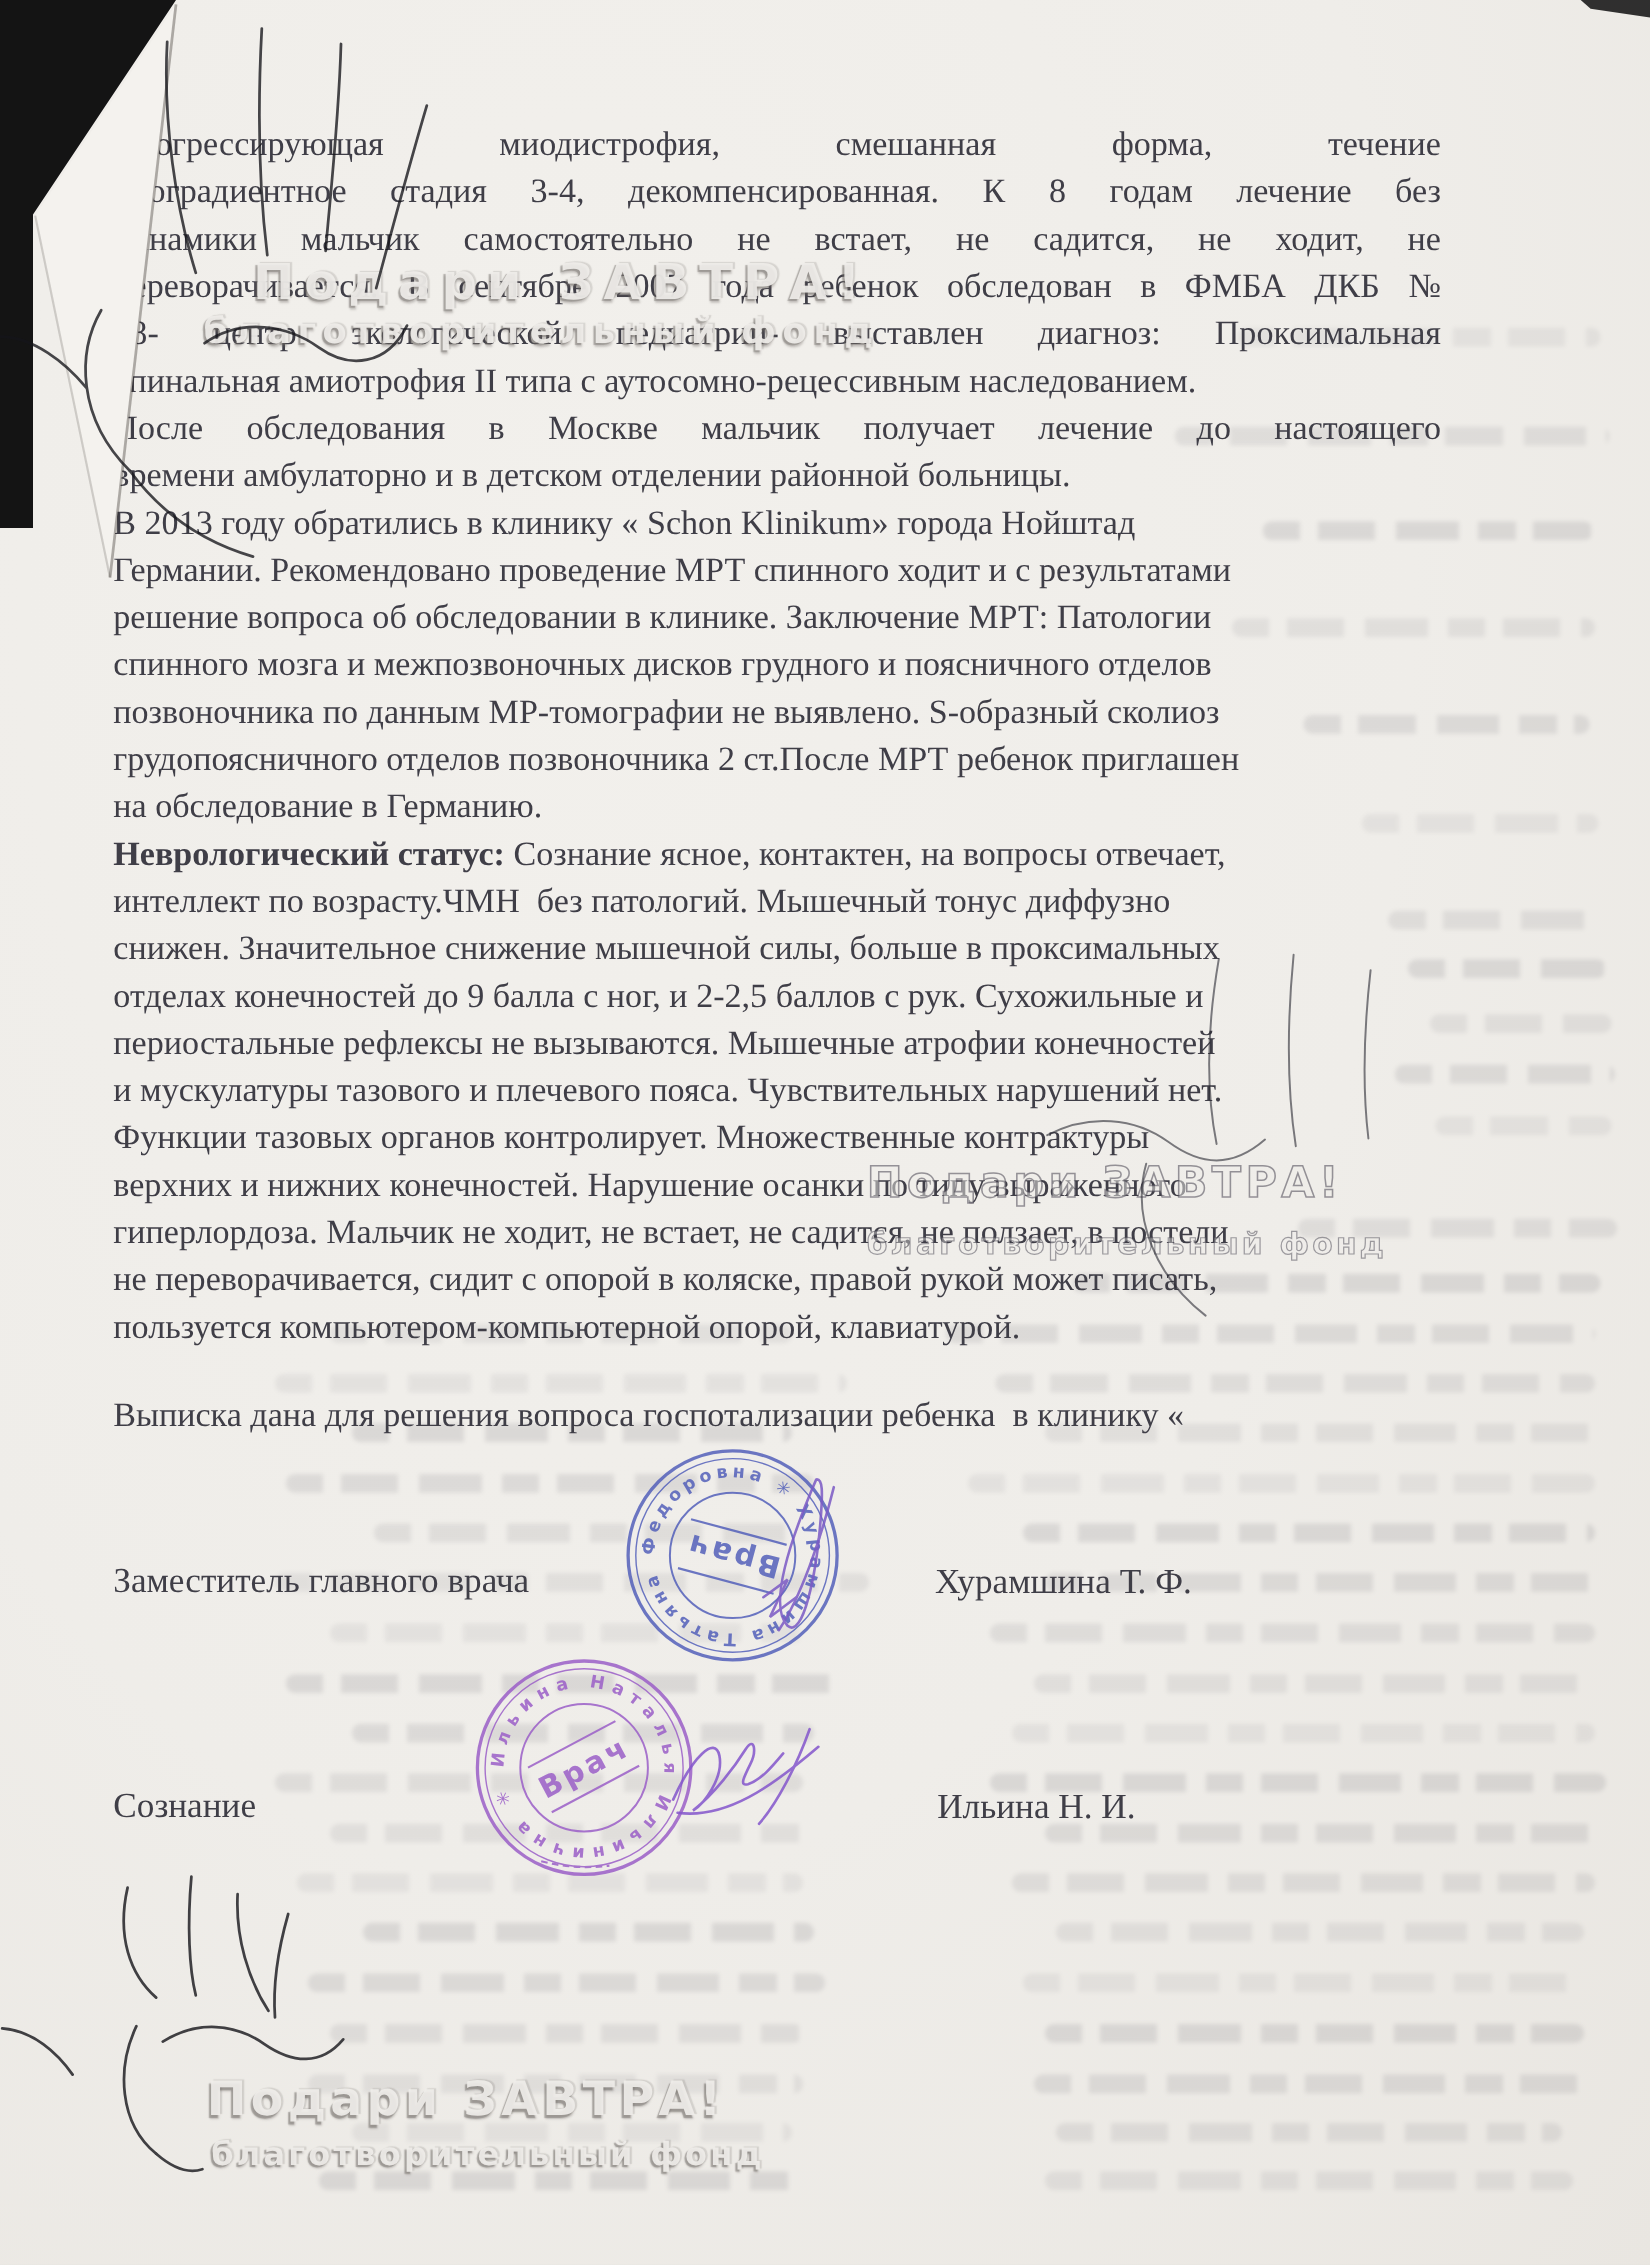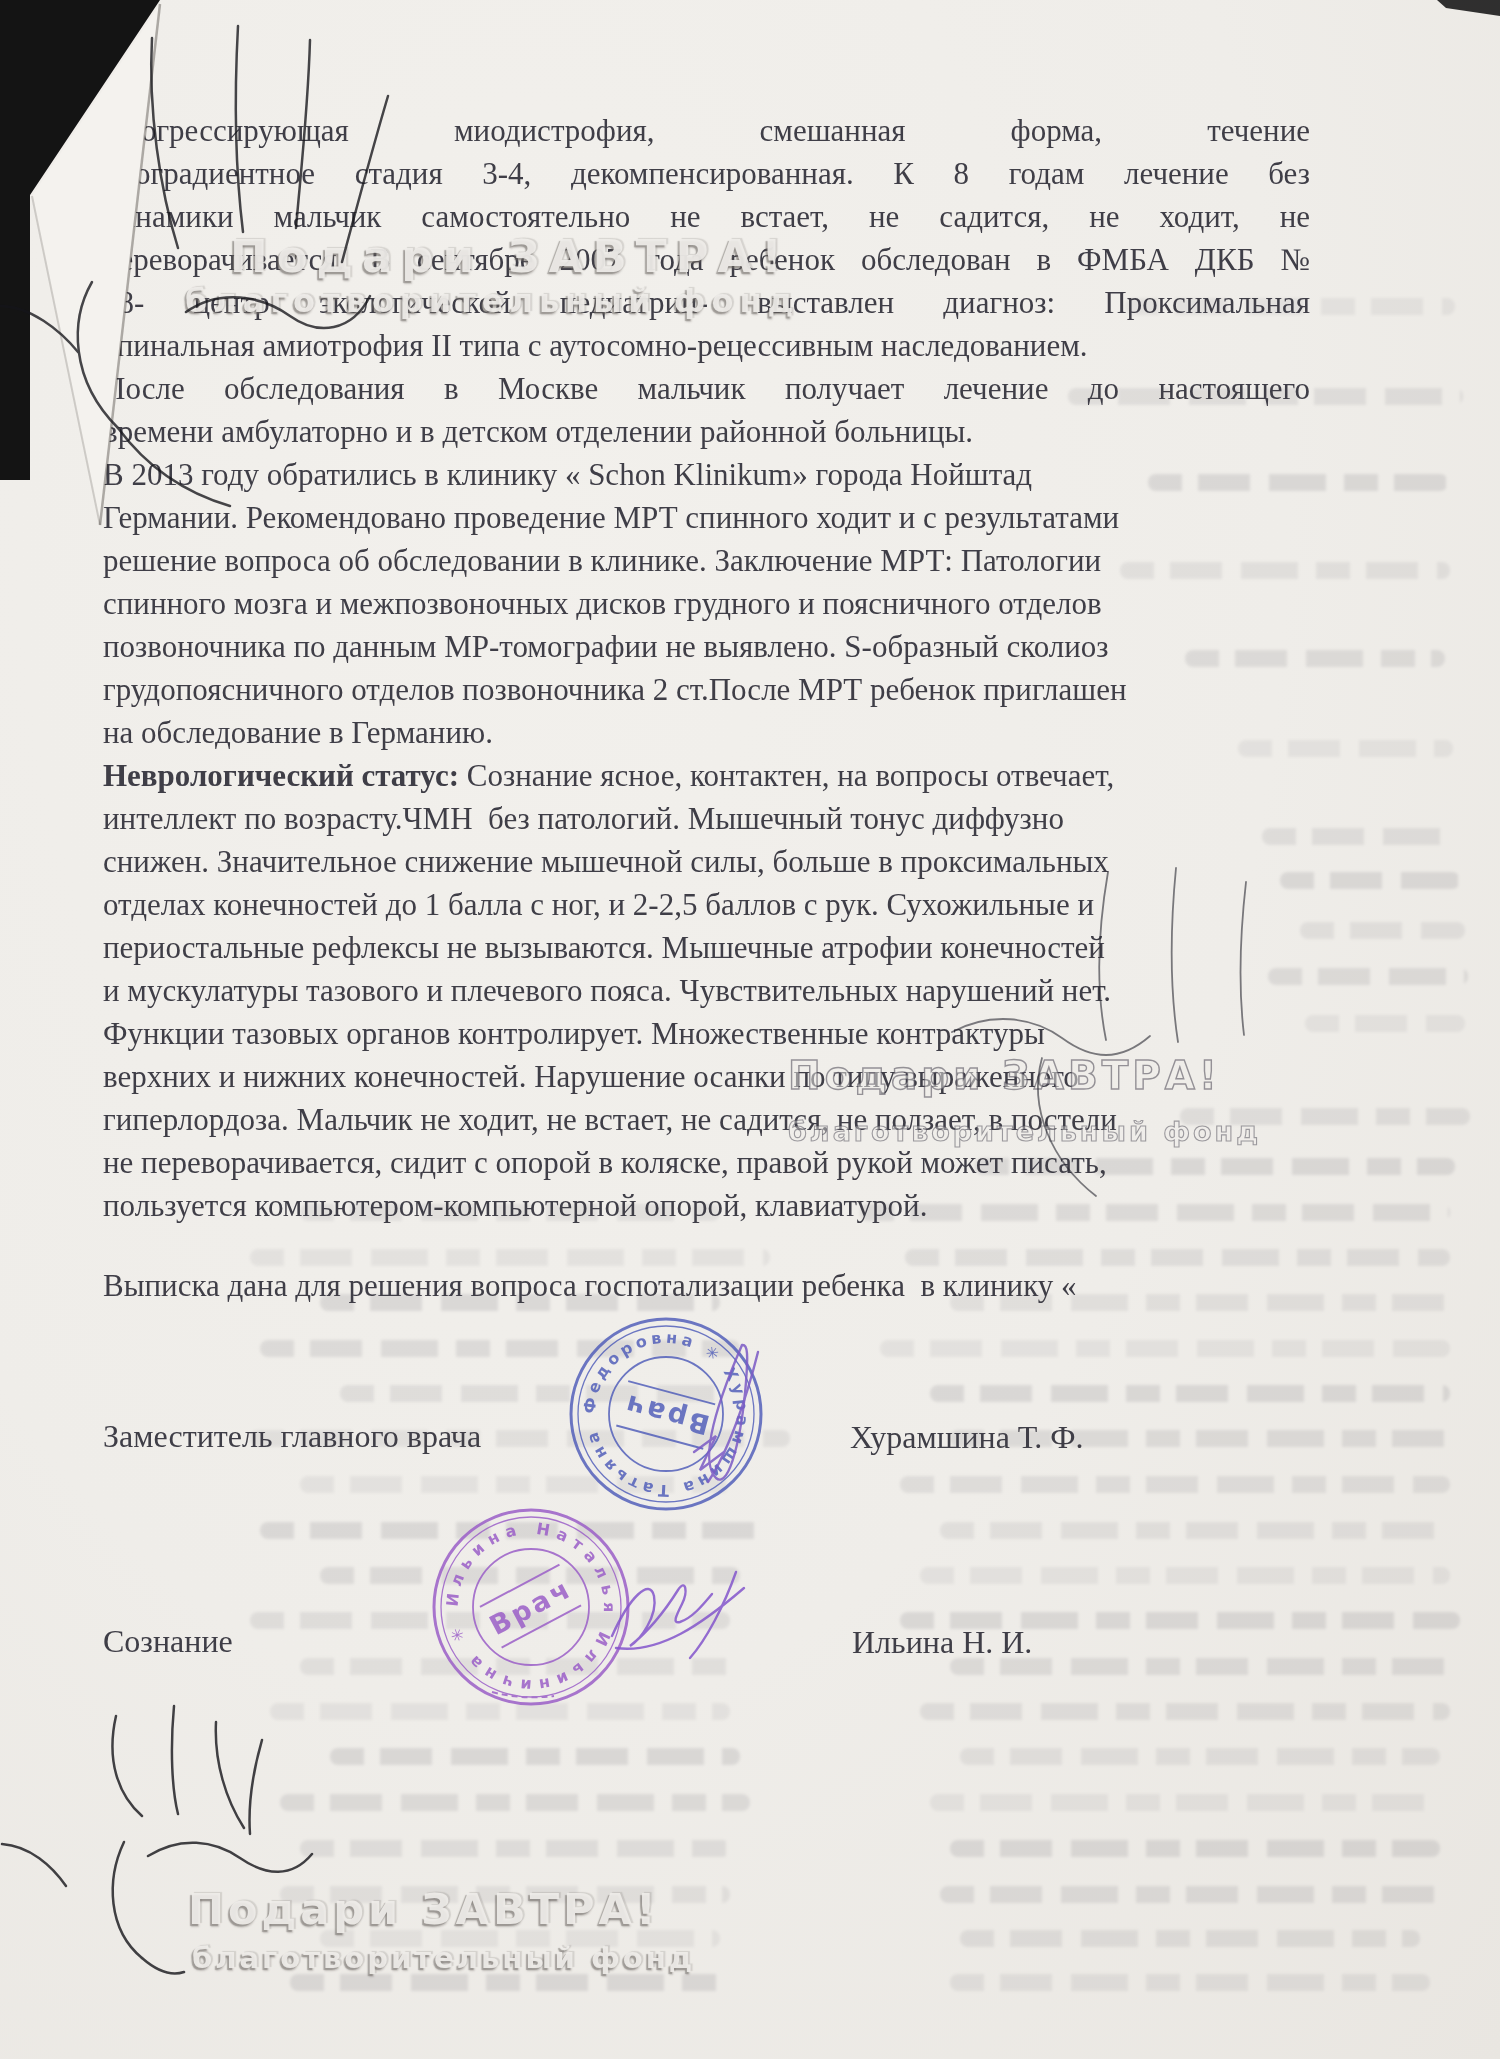--- a/index.html
+++ b/index.html
@@ -111,21 +111,21 @@
       <div class="ln">решение вопроса об обследовании в клинике. Заключение МРТ: Патологии</div>
       <div class="ln">спинного мозга и межпозвоночных дисков грудного и поясничного отделов</div>
       <div class="ln">позвоночника по данным МР-томографии не выявлено. S-образный сколиоз</div>
       <div class="ln">грудопоясничного отделов позвоночника 2 ст.После МРТ ребенок приглашен</div>
       <div class="ln">на обследование в Германию.</div>
     </div>
     <div>
       <div class="ln"><span class="b">Неврологический статус:</span><span> Сознание ясное, контактен, на вопросы отвечает,</span></div>
       <div class="ln">интеллект по возрасту.ЧМН  без патологий. Мышечный тонус диффузно</div>
       <div class="ln">снижен. Значительное снижение мышечной силы, больше в проксимальных</div>
-      <div class="ln">отделах конечностей до 1 балла с ног, и 2-2,5 баллов с рук. Сухожильные и</div>
+      <div class="ln">отделах конечностей до 9 балла с ног, и 2-2,5 баллов с рук. Сухожильные и</div>
       <div class="ln">периостальные рефлексы не вызываются. Мышечные атрофии конечностей</div>
       <div class="ln">и мускулатуры тазового и плечевого пояса. Чувствительных нарушений нет.</div>
       <div class="ln">Функции тазовых органов контролирует. Множественные контрактуры</div>
       <div class="ln">верхних и нижних конечностей. Нарушение осанки по типу выраженного</div>
       <div class="ln">гиперлордоза. Мальчик не ходит, не встает, не садится, не ползает, в постели</div>
       <div class="ln">не переворачивается, сидит с опорой в коляске, правой рукой может писать,</div>
       <div class="ln">пользуется компьютером-компьютерной опорой, клавиатурой.</div>
     </div>
     <div class="gap"></div>
     <div>

